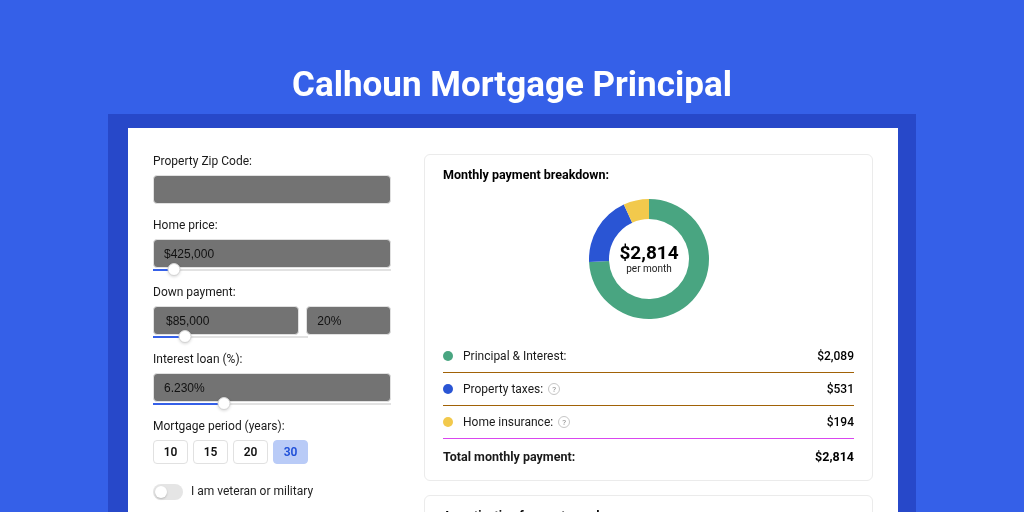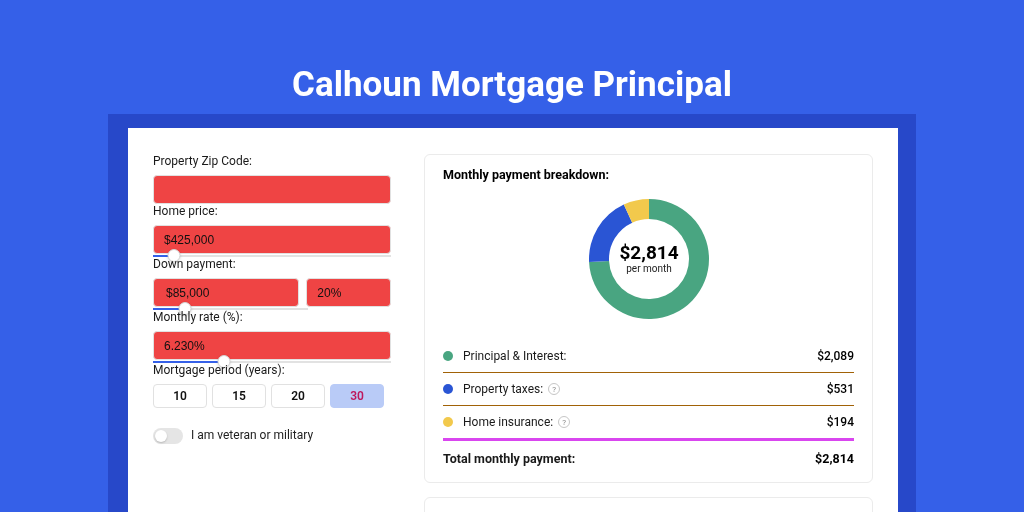--- a/index.html
+++ b/index.html
@@ -49,23 +49,23 @@
     display: block;
   }
   .text-input {
     width: 100%;
     height: 29px;
     border: 1px solid #e1e1e1;
     border-radius: 4px;
     padding: 0 10px;
     font-size: 12px;
     color: #111;
-    background: #ef4444;
-  }
-  .group { position: relative; }
+    background: #737373;
+  }
+  .group { margin-bottom: 14px; position: relative; }
   .slider-track {
     position: relative;
     height: 2px;
     background: #e2e2e2;
     margin-top: 1px;
   }
   .slider-fill {
     position: absolute;
     left: 0; top: 0; height: 2px;
     background: #3560e8;
@@ -79,33 +79,33 @@
     border: 1px solid #d4d4d4;
     box-shadow: 0 1px 3px rgba(0,0,0,0.15);
     transform: translateX(-50%);
   }
   .row-split { display: flex; gap: 7px; }
   .row-split .text-input:first-child { flex: 1.95; padding-left: 12px; }
   .row-split .text-input:last-child { flex: 1; }
 
   .period-row { display: flex; gap: 5px; }
   .period-btn {
-    width: 54px; height: 24px;
+    width: 35px; height: 24px;
     border: 1px solid #e1e1e1;
     border-radius: 4px;
     background: #fff;
     font-size: 12px;
     color: #111;
     display: flex;
     align-items: center; justify-content: center;
     font-weight: 600;
   }
   .period-btn.active {
     background: #b9cbf7;
-    color: #be185d;
+    color: #1d4ed8;
     border-color: #b9cbf7;
   }
 
   .toggle-row { display: flex; align-items: flex-start; gap: 8px; margin-top: 20px; }
   .toggle {
     width: 30px; height: 16px;
     border-radius: 10px;
     background: #e5e5e5;
     position: relative;
   }
@@ -140,21 +140,21 @@
     justify-content: center;
     margin-bottom: 16px;
   }
   .legend-row {
     display: flex;
     align-items: center;
     padding: 9px 0;
     border-bottom: 1px solid #a16207;
     font-size: 12px;
   }
-  .legend-row:last-of-type { border-bottom: 3px solid #d946ef; }
+  .legend-row:last-of-type { border-bottom: 1px solid #d946ef; }
   .legend-total {
     display: flex;
     padding: 10px 0 2px 0;
     font-size: 12.5px;
     font-weight: 700;
   }
   .dot {
     width: 10px; height: 10px; border-radius: 50%;
     margin-right: 10px;
     flex-shrink: 0;
@@ -202,21 +202,21 @@
         <input class="text-input" value="$85,000" style="">
         <input class="text-input" value="20%" style="">
       </div>
       <div class="slider-track" style="width:65%;">
         <div class="slider-fill" id="dp-fill" style="width: 21%;"></div>
         <div class="slider-thumb" id="dp-thumb" style="left: 21%;"></div>
       </div>
     </div>
 
     <div class="group">
-      <label class="field-label">Monthly rate (%):</label>
+      <label class="field-label">Interest loan (%):</label>
       <input class="text-input" value="6.230%" style="">
       <div class="slider-track">
         <div class="slider-fill" id="ir-fill" style="width: 30%;"></div>
         <div class="slider-thumb" id="ir-thumb" style="left: 30%;"></div>
       </div>
     </div>
 
     <div class="group" style="margin-bottom:20px;">
       <label class="field-label">Mortgage period (years):</label>
       <div class="period-row" id="period-row">

